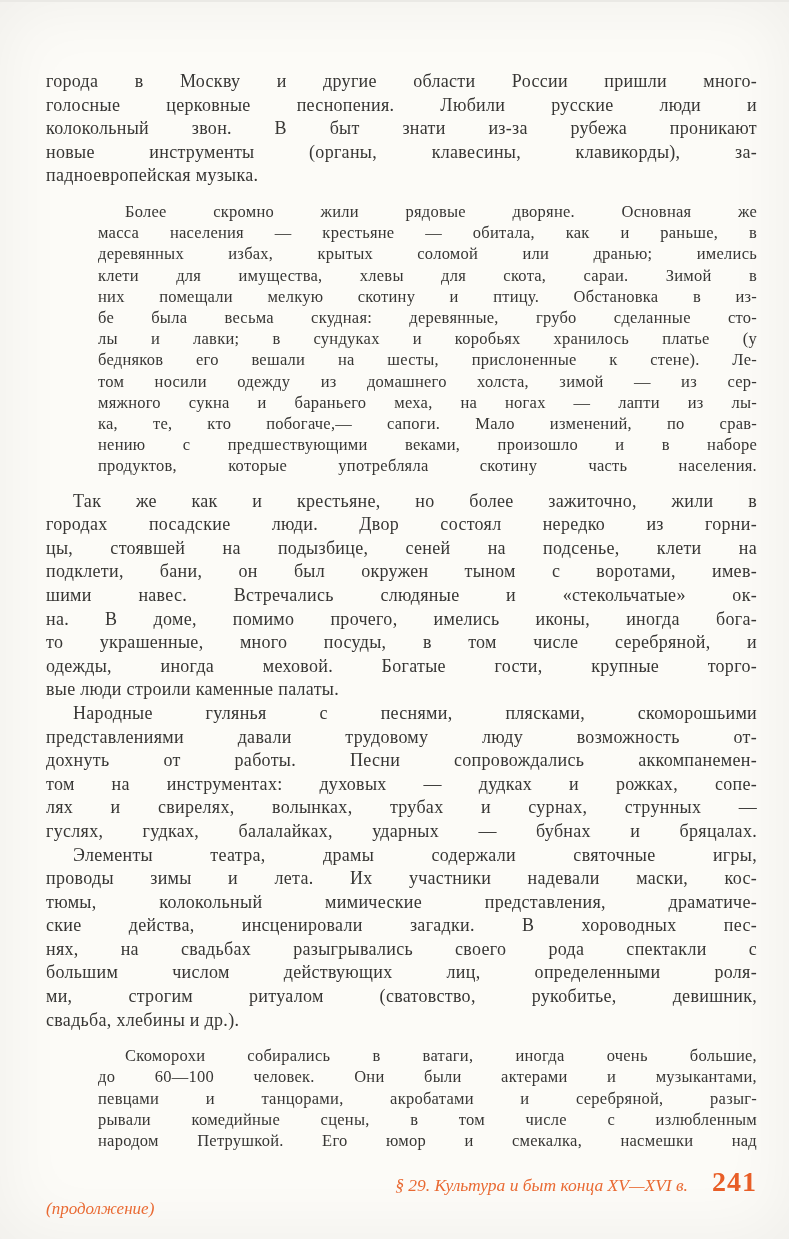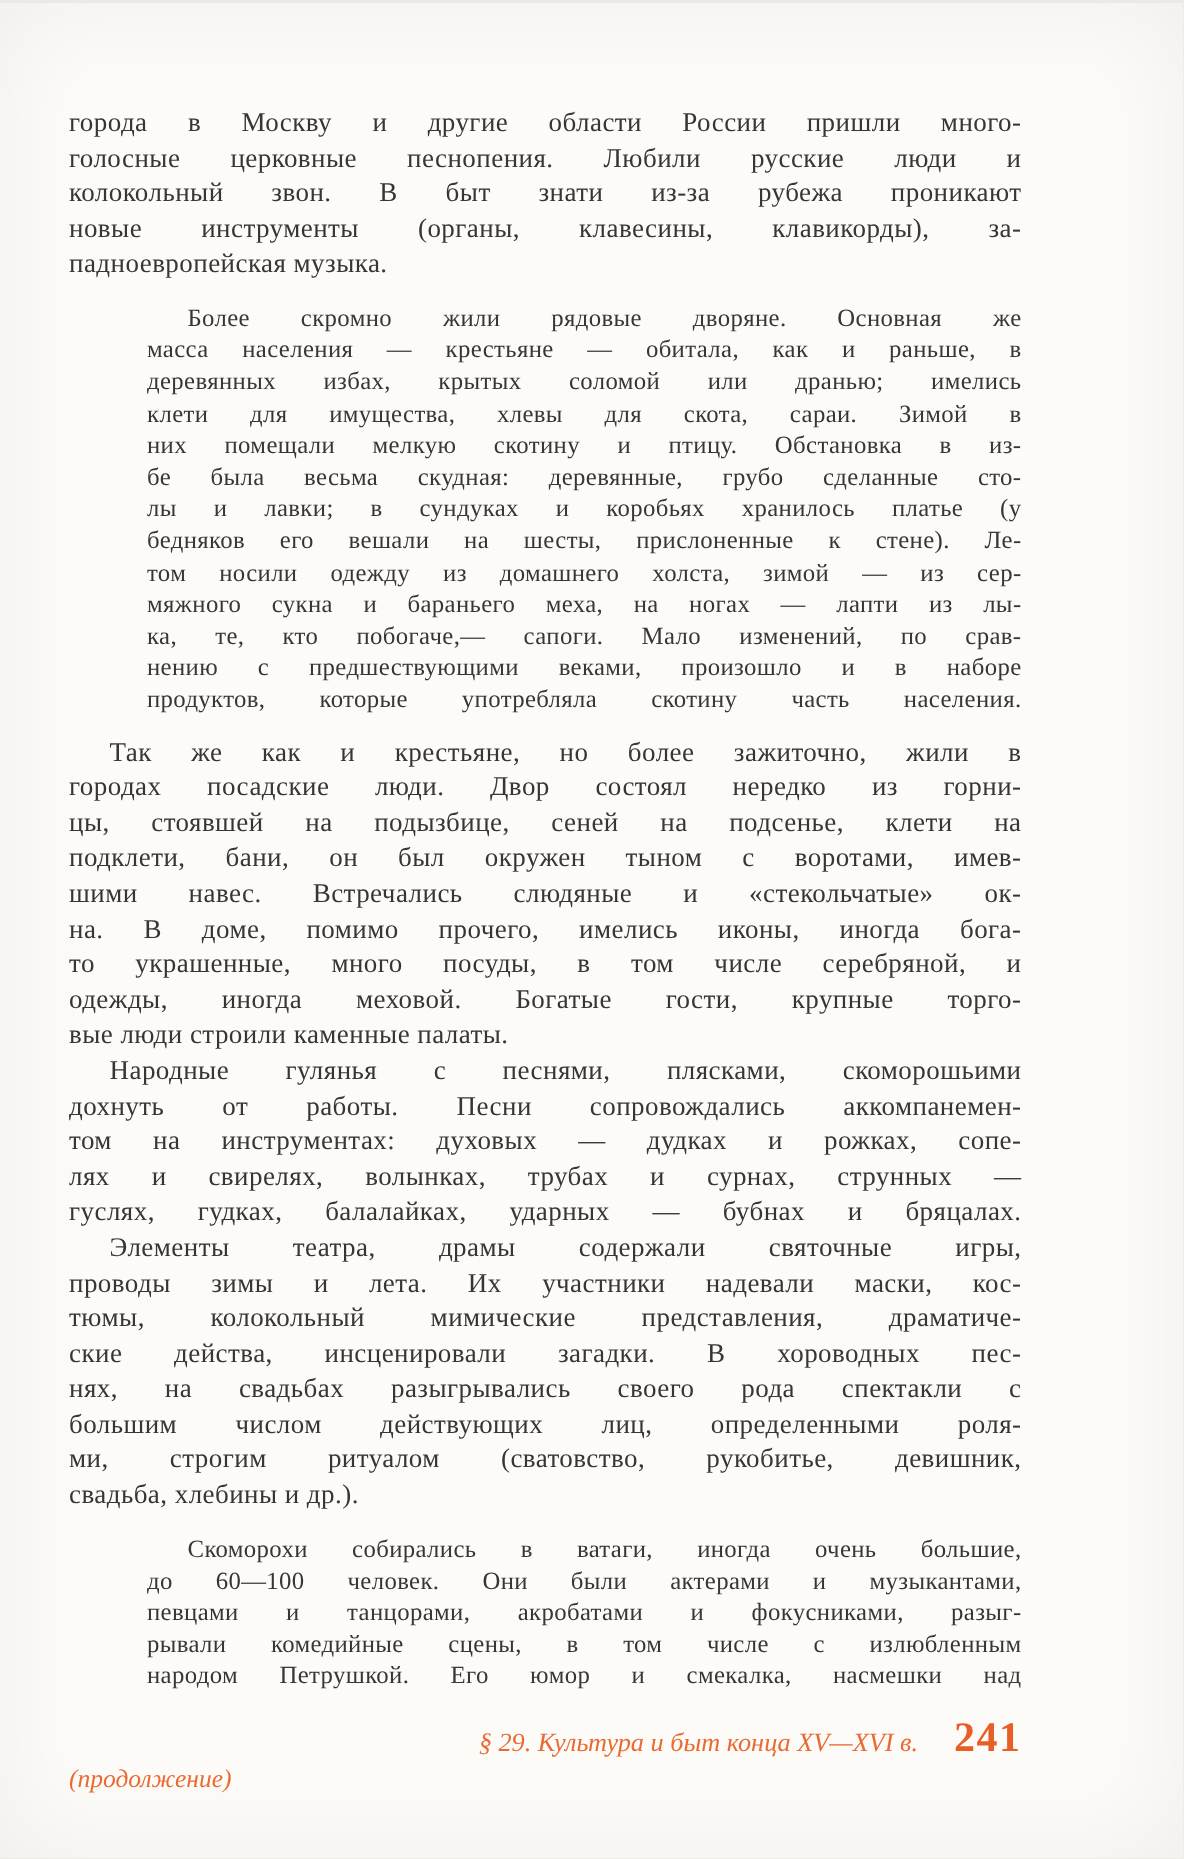--- a/index.html
+++ b/index.html
@@ -13,21 +13,21 @@
     font-family: "Liberation Serif", "DejaVu Serif", serif;
   }
   .page {
     position: relative;
     width: 789px;
     height: 1239px;
     box-sizing: border-box;
     background: #fcfbf7;
     box-shadow: inset 0 0 70px rgba(0,0,0,0.055);
     border-top: 2px solid rgba(0,0,0,0.07);
-    padding: 68px 108px 0 46px;
+    padding: 68px 32px 0 46px;
     overflow: hidden;
   }
   .text-block {
     color: #373634;
   }
   .paragraph { margin: 0; }
   .paragraph.main {
     font-size: 18px;
     line-height: 23.6px;
     letter-spacing: 0.3px;
@@ -110,39 +110,40 @@
         <div class="line">цы, стоявшей на подызбице, сеней на подсенье, клети на</div>
         <div class="line">подклети, бани, он был окружен тыном с воротами, имев-</div>
         <div class="line">шими навес. Встречались слюдяные и «стекольчатые» ок-</div>
         <div class="line">на. В доме, помимо прочего, имелись иконы, иногда бога-</div>
         <div class="line">то украшенные, много посуды, в том числе серебряной, и</div>
         <div class="line">одежды, иногда меховой. Богатые гости, крупные торго-</div>
         <div class="line last">вые люди строили каменные палаты.</div>
       </div>
       <div class="paragraph main">
         <div class="line first">Народные гулянья с песнями, плясками, скоморошьими</div>
+        <div class="line">представлениями давали трудовому люду возможность от-</div>
         <div class="line">дохнуть от работы. Песни сопровождались аккомпанемен-</div>
         <div class="line">том на инструментах: духовых — дудках и рожках, сопе-</div>
         <div class="line">лях и свирелях, волынках, трубах и сурнах, струнных —</div>
         <div class="line">гуслях, гудках, балалайках, ударных — бубнах и бряцалах.</div>
       </div>
       <div class="paragraph main">
         <div class="line first">Элементы театра, драмы содержали святочные игры,</div>
         <div class="line">проводы зимы и лета. Их участники надевали маски, кос-</div>
         <div class="line">тюмы, колокольный мимические представления, драматиче-</div>
         <div class="line">ские действа, инсценировали загадки. В хороводных пес-</div>
         <div class="line">нях, на свадьбах разыгрывались своего рода спектакли с</div>
         <div class="line">большим числом действующих лиц, определенными роля-</div>
         <div class="line">ми, строгим ритуалом (сватовство, рукобитье, девишник,</div>
         <div class="line last">свадьба, хлебины и др.).</div>
       </div>
       <div class="paragraph inset">
         <div class="line first">Скоморохи собирались в ватаги, иногда очень большие,</div>
         <div class="line">до 60—100 человек. Они были актерами и музыкантами,</div>
-        <div class="line">певцами и танцорами, акробатами и фокусниками, разыг-</div>
+        <div class="line">певцами и танцорами, акробатами и серебряной, разыг-</div>
         <div class="line">рывали комедийные сцены, в том числе с излюбленным</div>
         <div class="line">народом Петрушкой. Его юмор и смекалка, насмешки над</div>
       </div>
     </main>
 
   <footer class="footer">
     <div class="footer-row">
       <span class="footer-title">§ 29. Культура и быт конца XV—XVI в.</span>
       <span class="footer-page">241</span>
     </div>

